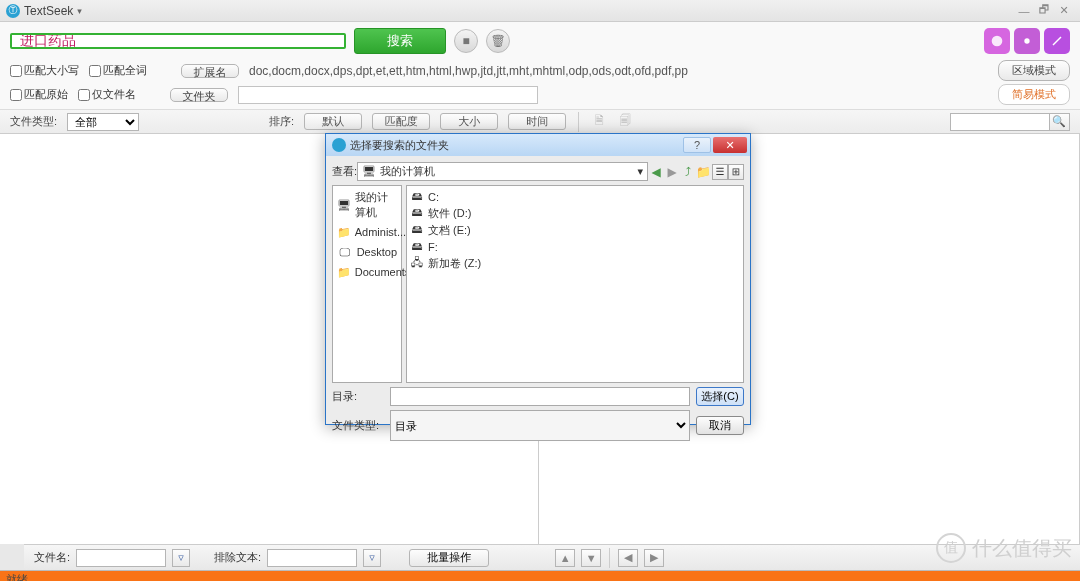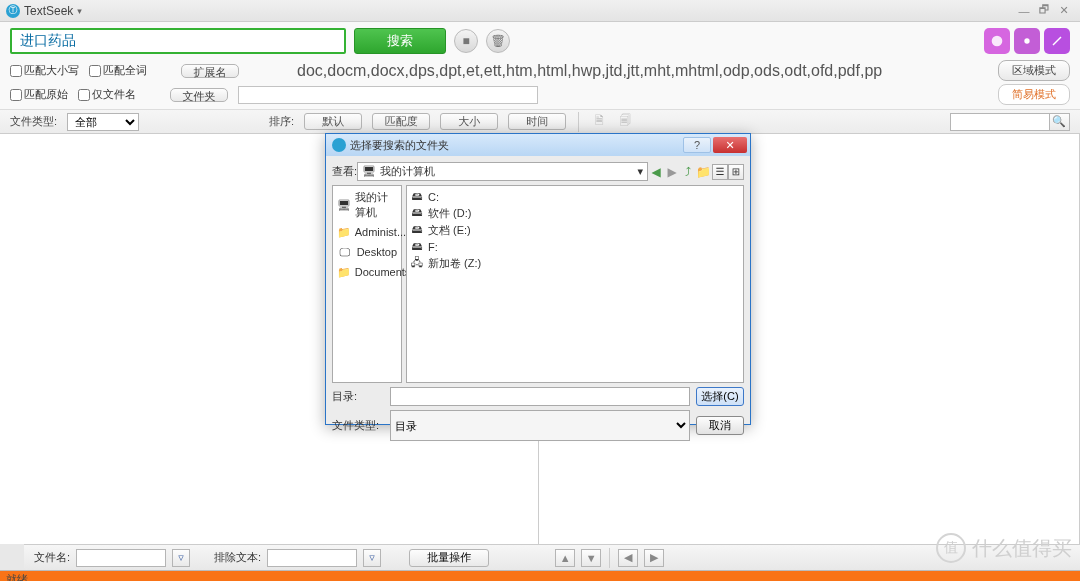--- a/index.html
+++ b/index.html
@@ -9,33 +9,33 @@
 .titlebar { height: 22px; background: linear-gradient(#f0f0f0,#e4e4e4); display: flex; align-items: center; padding: 0 6px; border-bottom: 1px solid #ccc; }
 .titlebar .app-icon { width: 14px; height: 14px; border-radius: 50%; background: #2aa1d3; margin-right: 4px; display:flex;align-items:center;justify-content:center;color:#fff;font-size:9px;}
 .titlebar .title { font-size: 12px; color: #444; }
 .titlebar .dropdown-arrow { margin-left: 4px; color: #666; font-size: 9px; }
 .titlebar .spacer { flex: 1; }
 .winbtn { width: 20px; height: 16px; display:flex;align-items:center;justify-content:center;color:#888; font-size:11px; cursor:pointer;}
 
 
 .toolbar { background: #f9f9f9; padding: 6px 10px 4px 10px; border-bottom:1px solid #ddd; }
 .search-row { display: flex; align-items: center; gap: 8px; }
-.search-input { width: 336px; height: 26px; border: 2px solid #34b233; border-radius: 2px; padding: 0 8px; font-size: 14px; color: #0369a1; }
+.search-input { width: 336px; height: 16px; border: 2px solid #34b233; border-radius: 2px; padding: 0 8px; font-size: 14px; color: #be185d; }
 .search-btn { width: 92px; height: 26px; background: linear-gradient(#4fc44f,#2ea62e); border:1px solid #279427; border-radius:3px; color:#fff; font-size:13px; cursor:pointer;}
 .round-btn { width:24px;height:24px;border-radius:50%;background:linear-gradient(#f4f4f4,#d8d8d8);border:1px solid #bbb;display:flex;align-items:center;justify-content:center;color:#777;cursor:pointer;}
 .right-icons { margin-left:auto; display:flex; gap:4px;}
 .right-icon { width:26px;height:26px;border-radius:5px;display:flex;align-items:center;justify-content:center;cursor:pointer;}
 .ri-1{background:#d666e0;} .ri-2{background:#c35ed6;} .ri-3{background:#b84fe0;}
 .right-icon svg{width:16px;height:16px;}
 
 .opts-row { display:flex; align-items:center; gap:10px; margin-top:6px; font-size:11px; color:#333;}
 .opts-row label{display:flex;align-items:center;gap:2px;}
 .opts-row input[type=checkbox]{width:12px;height:12px;}
 .pill-btn { height:14px; min-width:58px; padding:0 8px; border:1px solid #b5b5b5; border-radius:5px; background:linear-gradient(#fdfdfd,#e9e9e9); font-size:11px; color:#444; cursor:pointer;}
-.ext-text{font-size:16px;color:#555;white-space:nowrap;overflow:hidden;margin-left:48px;}
+.ext-text{font-size:12px;color:#555;white-space:nowrap;overflow:hidden;}
 .folder-input{height:18px;border:1px solid #c3c3c3;background:#fff;width:300px;}
 .mode-box{display:flex;flex-direction:column;gap:2px;margin-left:auto;align-items:flex-end;}
 .mode-btn{width:72px;height:21px;border:1px solid #b5b5b5;border-radius:8px;background:linear-gradient(#fdfdfd,#e9e9e9);font-size:11px;color:#444;cursor:pointer;}
 .mode-btn.simple{background:#fff;color:#e07028;border-color:#ccc;}
 
 
 .filter-bar{height:24px;background:linear-gradient(#f6f6f6,#ececec);border-bottom:1px solid #ccc;display:flex;align-items:center;padding:0 10px;gap:10px;font-size:11px;color:#444;}
 .filetype-select{height:18px;border:1px solid #b5b5b5;width:72px;background:#fff;font-size:11px;padding:0 3px;}
 .sort-btn{width:58px;height:17px;border:1px solid #b5b5b5;border-radius:3px;background:linear-gradient(#fdfdfd,#eaeaea);font-size:11px;color:#555;cursor:pointer;}
 .vline{width:1px;height:20px;background:#ccc;margin:0 2px;}

